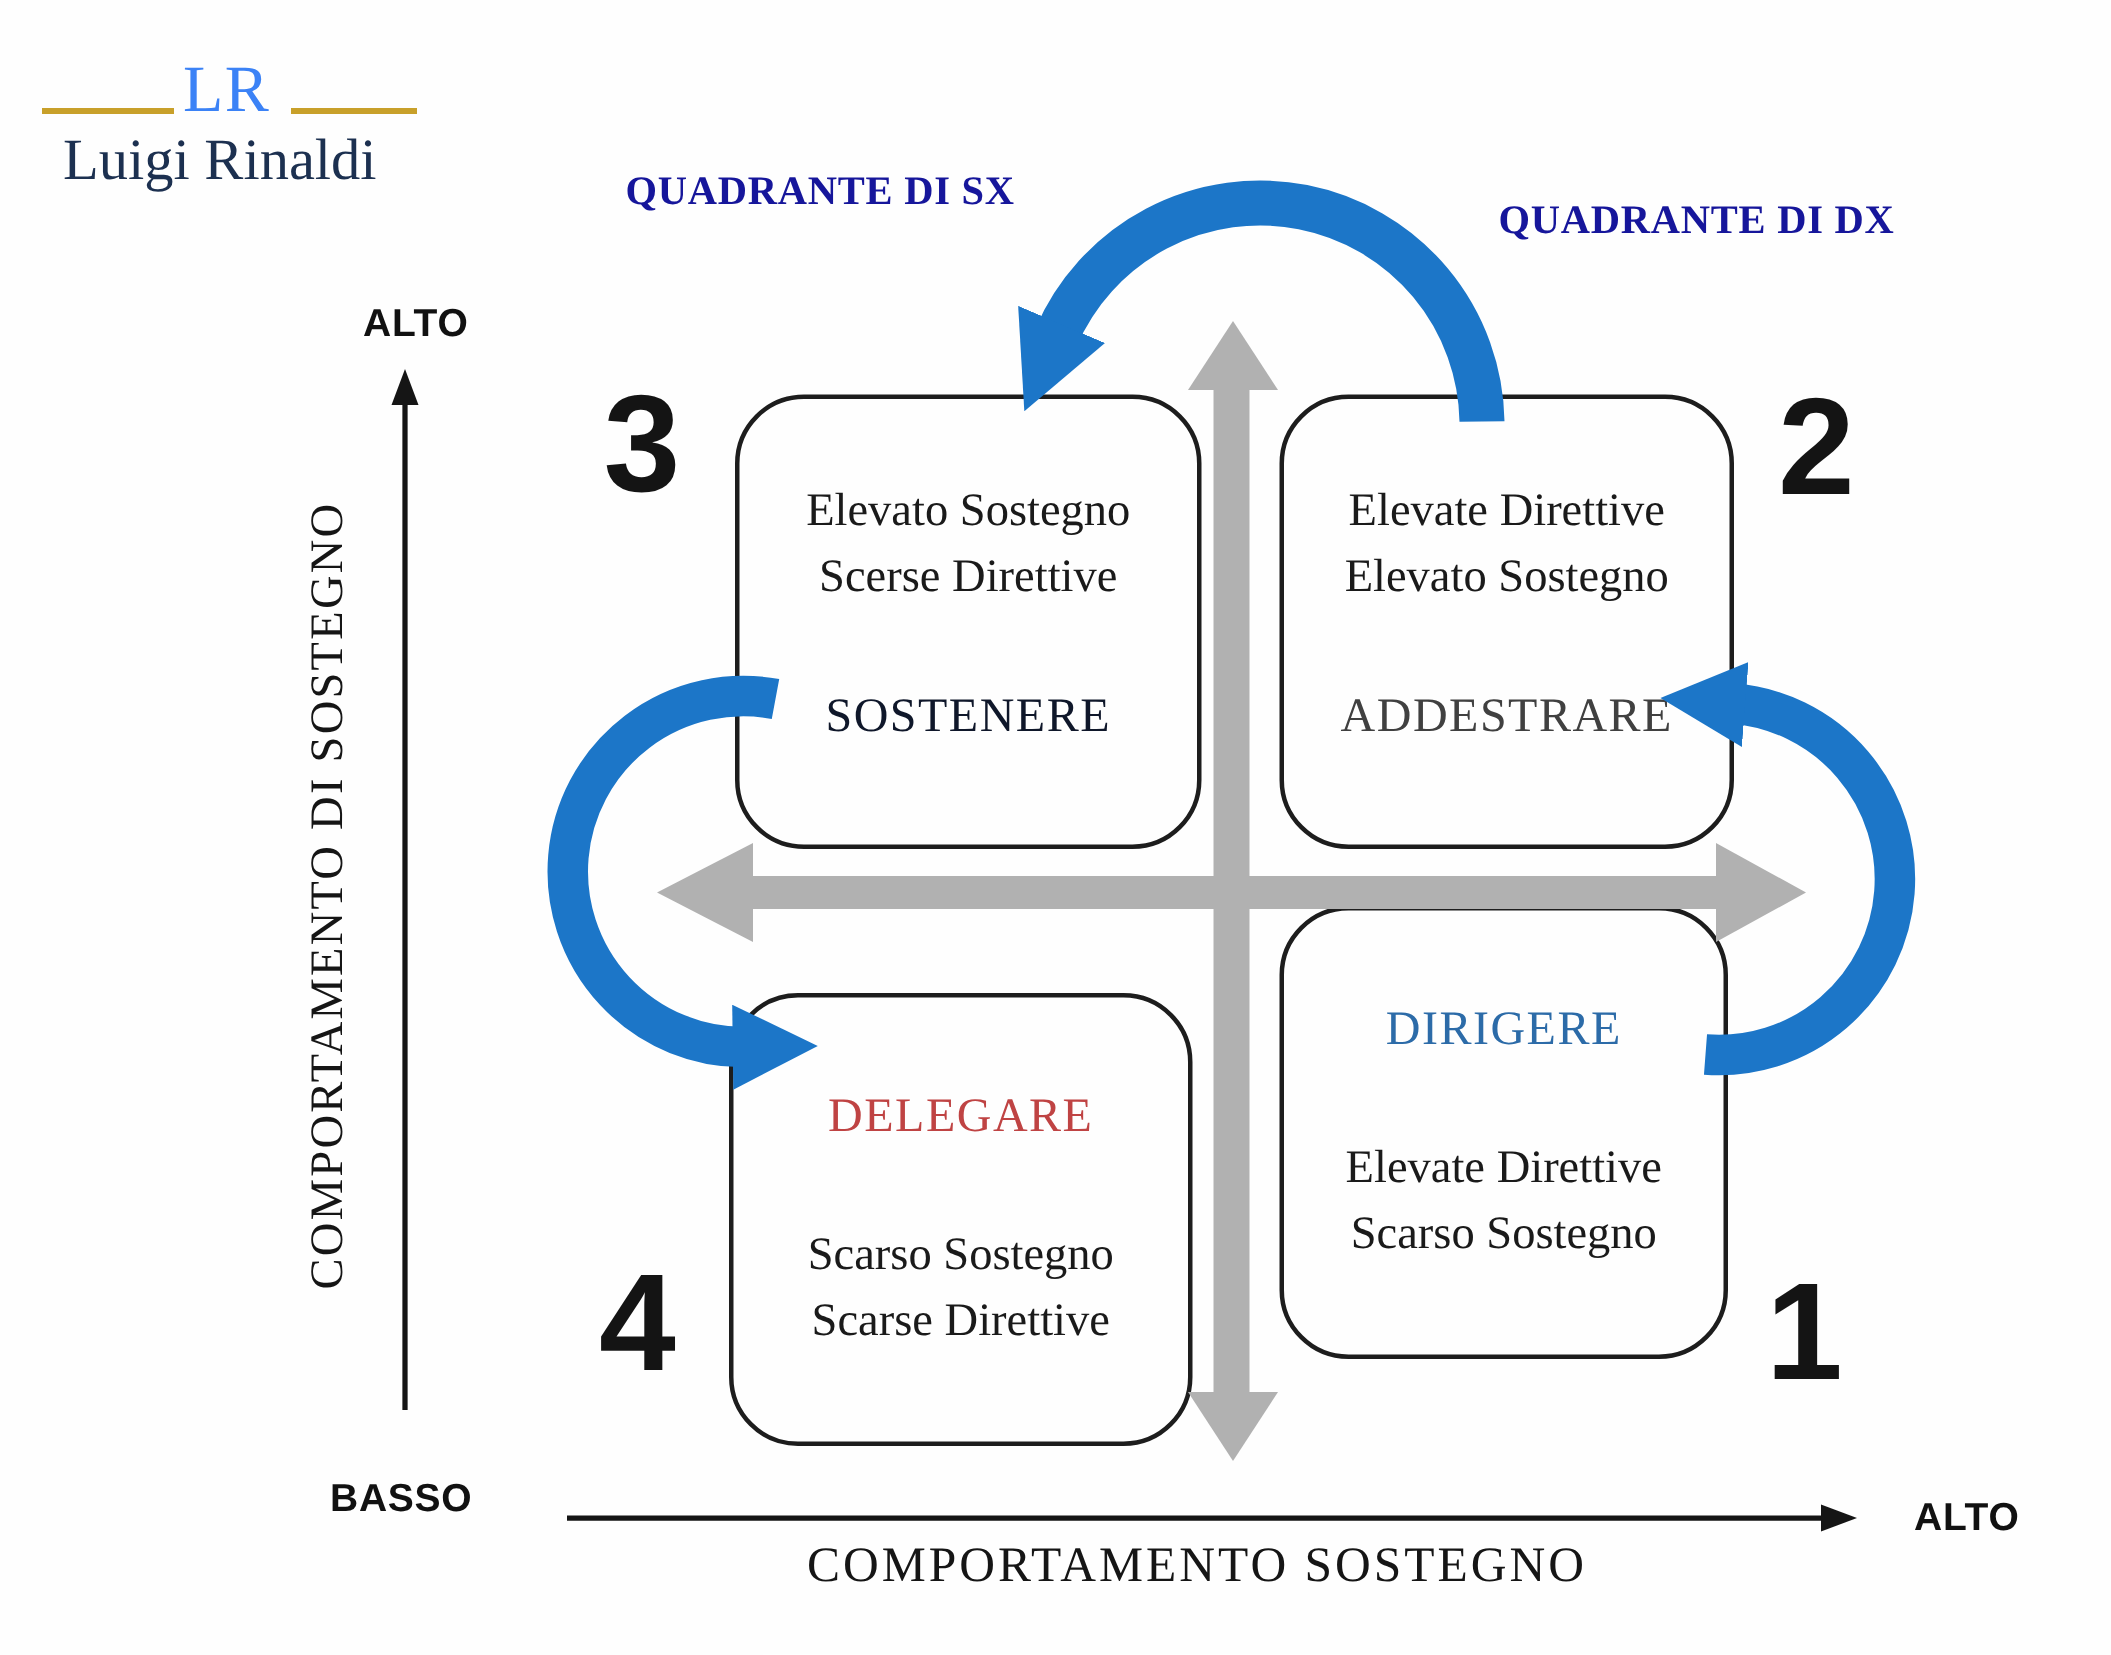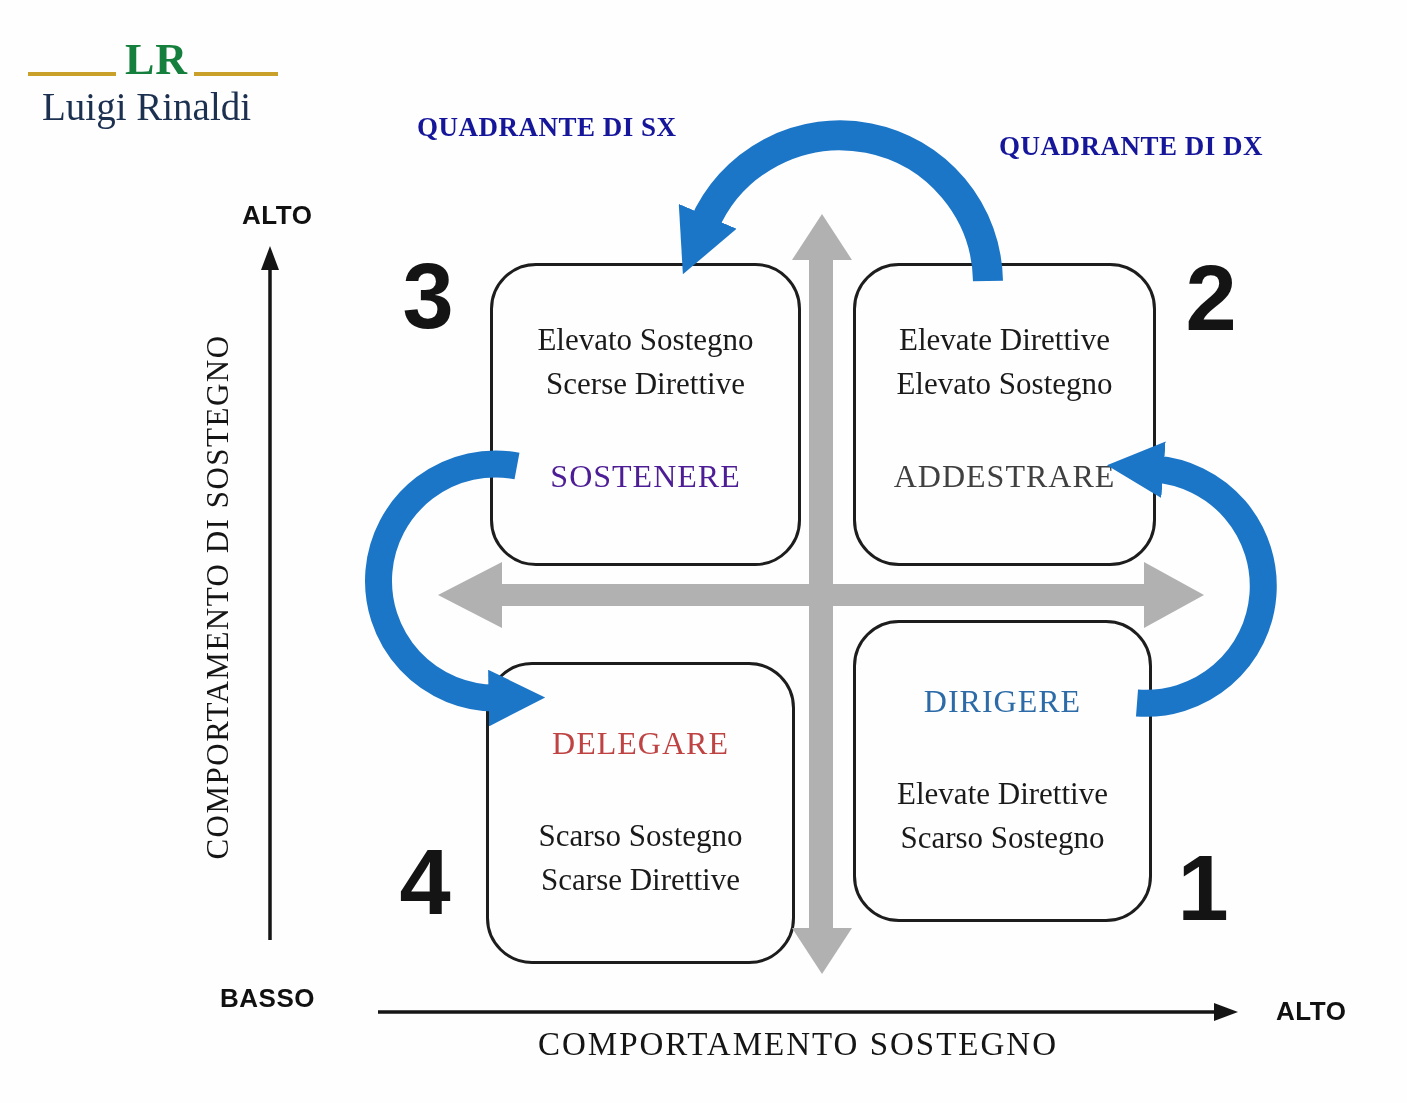--- a/index.html
+++ b/index.html
@@ -4,22 +4,22 @@
 <style>
   html,body{margin:0;padding:0;background:#ffffff;}
   .canvas{
     position:relative;width:1407px;height:1103px;background:#fefefe;
     font-family:"Liberation Serif", serif;overflow:hidden;
   }
   .abs{position:absolute;}
   
   .brand-rule{height:4px;background:#c8a02a;top:72px;}
   .brand-initials{
-    left:122px;top:34px;width:66px;text-align:right;
-    font-size:44px;font-weight:bold;color:#15803d;letter-spacing:1px;
+    left:122px;top:34px;width:66px;text-align:left;
+    font-size:44px;font-weight:normal;color:#3b82f6;letter-spacing:1px;
   }
   .brand-name{left:42px;top:84px;font-size:39px;color:#1c3050;}
   
   .qhead{
     font-weight:bold;font-size:27px;color:#16169b;letter-spacing:.5px;
     font-family:"Liberation Serif", serif;
   }
   .qhead-sx{left:417px;top:112px;}
   .qhead-dx{left:999px;top:131px;}
   
@@ -44,21 +44,21 @@
   
   .qbox{
     border:3px solid #1d1d1d;border-radius:46px;background:transparent;
     z-index:2;text-align:center;color:#1a1a1a;
   }
   .qbox .pair{font-size:31px;line-height:1.42;}
   .qbox .strategy{font-size:32px;letter-spacing:1px;font-weight:normal;}
   .qbox-3{left:490px;top:263px;width:305px;height:297px;}
   .qbox-2{left:853px;top:263px;width:297px;height:297px;}
   .qbox-4{left:486px;top:620px;width:303px;height:296px;margin-top:42px;}
-  .qbox-1{left:853px;top:620px;width:293px;height:296px;}
+  .qbox-1{left:853px;top:604px;width:293px;height:296px;}
   .qbox-3 .pair,.qbox-2 .pair{margin-top:52px;}
   .qbox-3 .strategy,.qbox-2 .strategy{margin-top:52px;}
   .qbox-4 .strategy,.qbox-1 .strategy{margin-top:60px;}
   .qbox-4 .pair,.qbox-1 .pair{margin-top:52px;}
   
   .qnum{
     font-family:"Liberation Sans", sans-serif;font-weight:bold;
     font-size:92px;line-height:1;color:#141414;width:70px;text-align:center;z-index:2;
   }
   .qnum-3{left:393px;top:250px;}
@@ -88,21 +88,21 @@
   <div class="abs qnum qnum-3">3</div>
   <div class="abs qnum qnum-2">2</div>
   <div class="abs qnum qnum-4">4</div>
   <div class="abs qnum qnum-1">1</div>
 
   <div class="abs qbox qbox-3">
     <div class="pair">
       <div>Elevato Sostegno</div>
       <div>Scerse Direttive</div>
     </div>
-    <div class="strategy" style="color: #4c1d95;">SOSTENERE</div>
+    <div class="strategy" style="color: #0f172a;">SOSTENERE</div>
   </div>
 
   <div class="abs qbox qbox-2">
     <div class="pair">
       <div>Elevate Direttive</div>
       <div>Elevato Sostegno</div>
     </div>
     <div class="strategy" style="color: #404040;">ADDESTRARE</div>
   </div>
 

